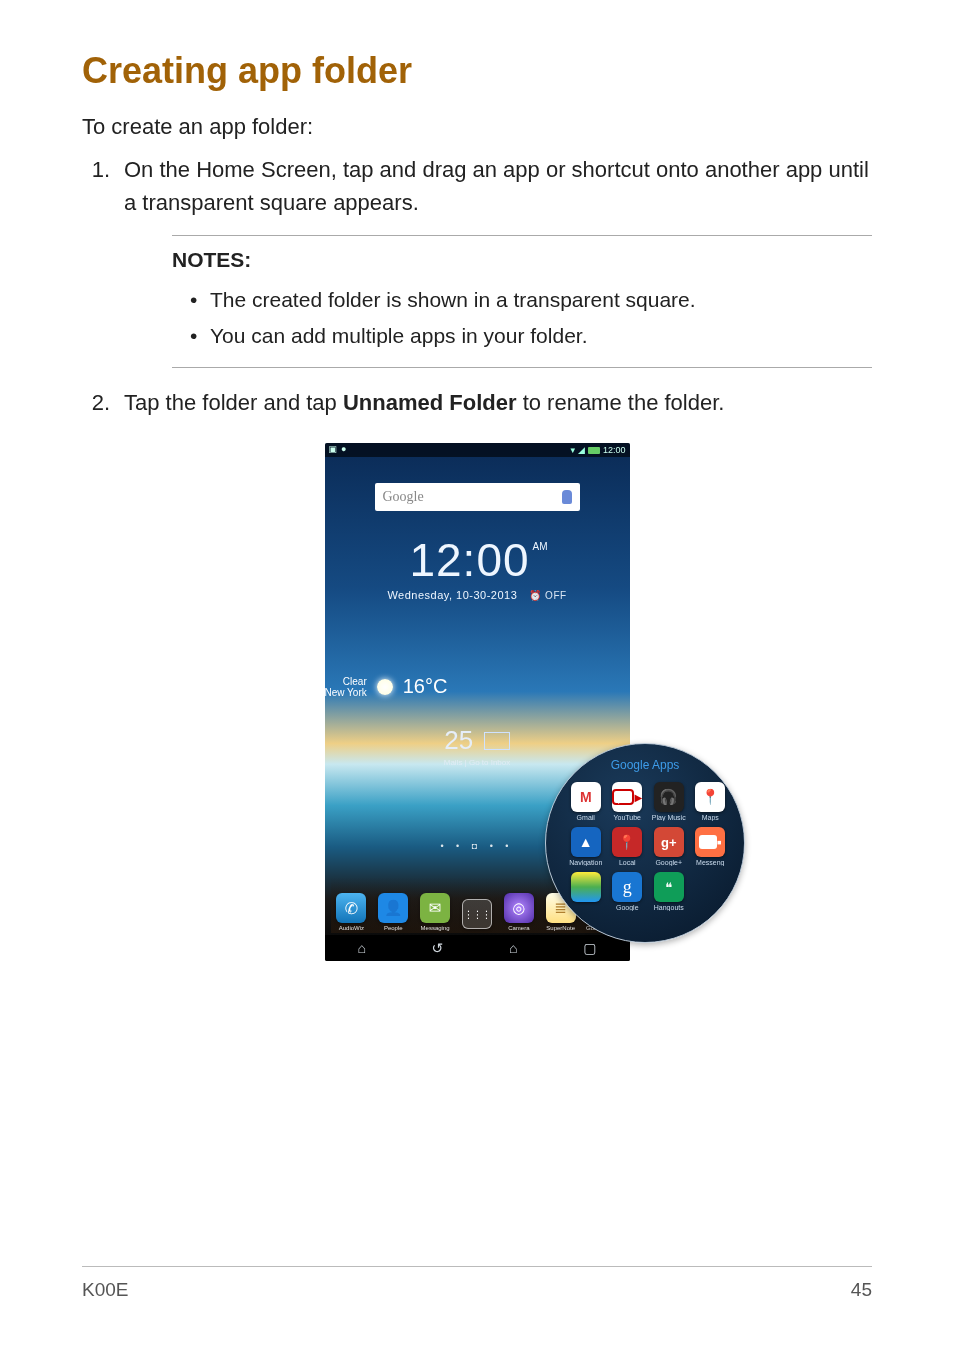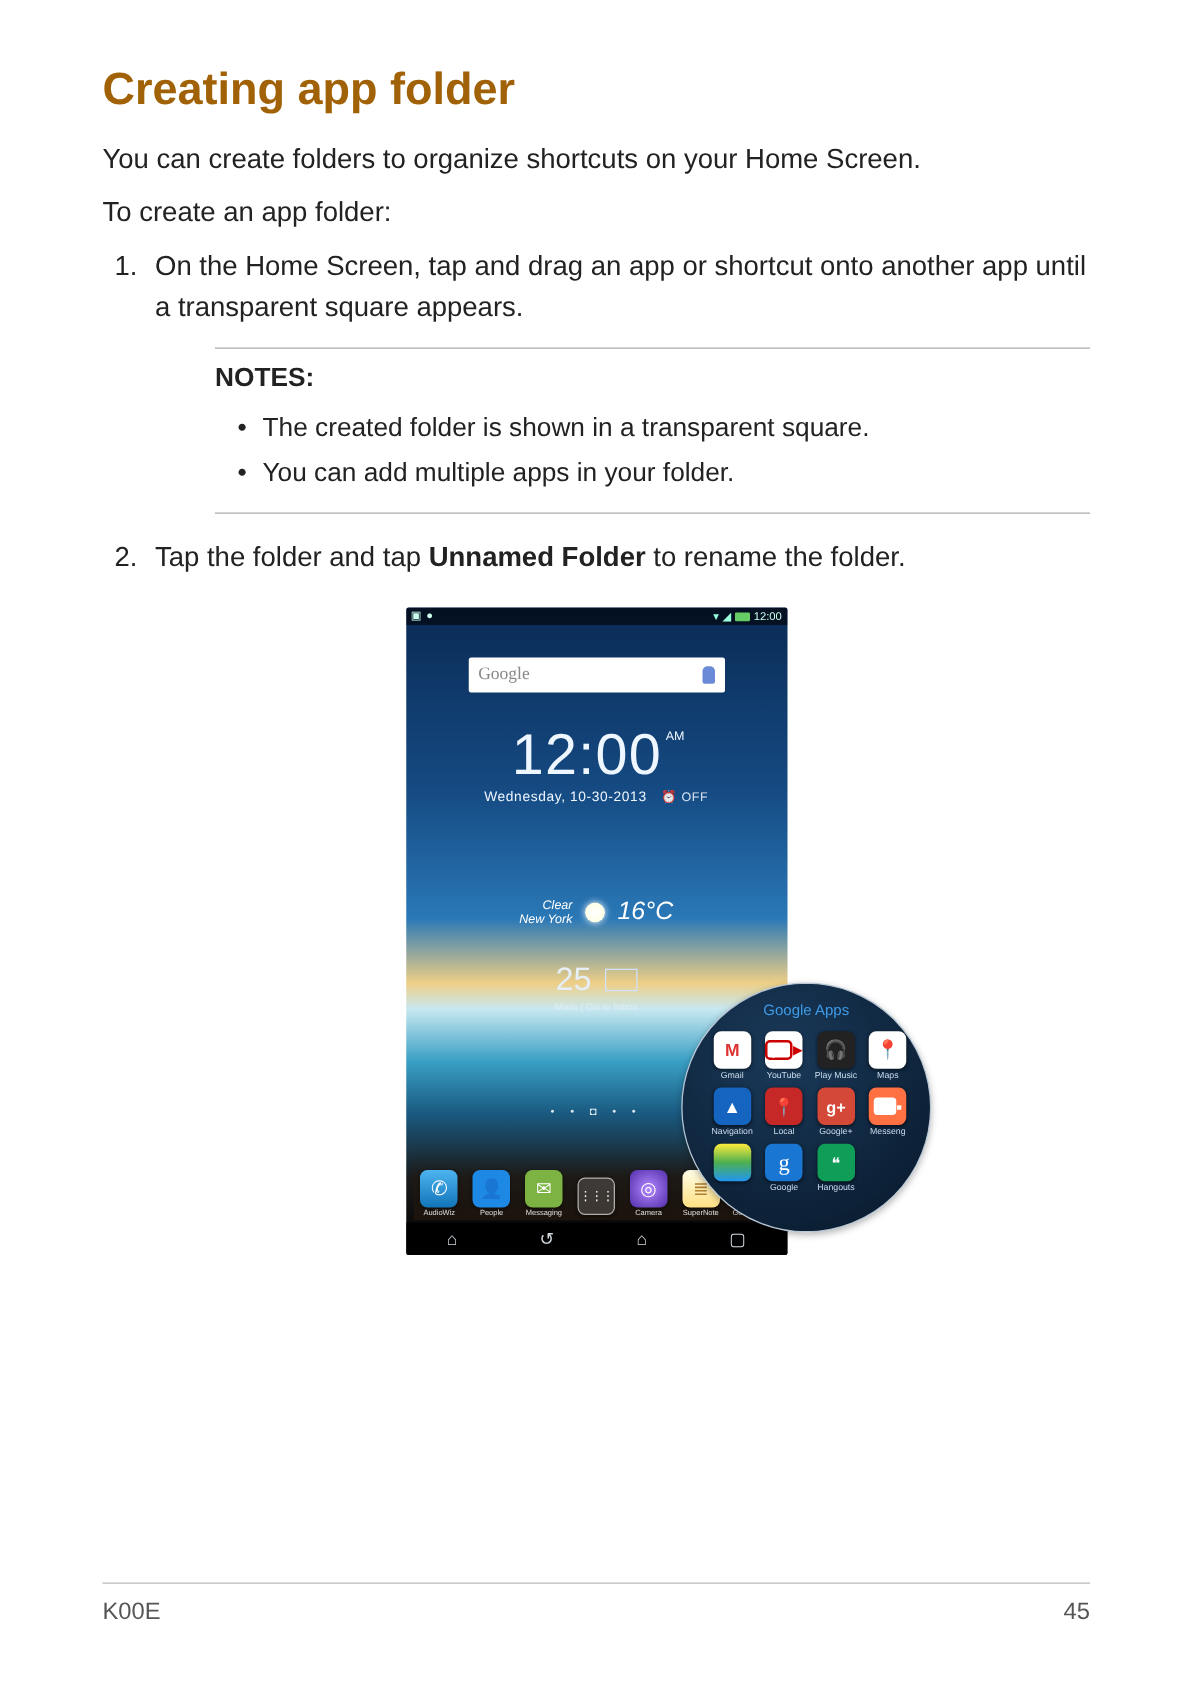--- a/index.html
+++ b/index.html
@@ -56,21 +56,21 @@
     background:#fff; border-radius:2px; display:flex; align-items:center;
     padding:0 8px; justify-content:space-between;
   }
   .searchbar .g { font-family: Georgia, serif; color:#888; font-size:14px; }
   .mic { width:10px; height:14px; background:#6a8ad8; border-radius:4px 4px 2px 2px; position:relative; }
   .clock { position:absolute; top:90px; left:0; right:0; text-align:center; color:#eef6ff; }
   .clock .time { font-size:46px; font-weight:200; letter-spacing:1px; }
   .clock .ampm { font-size:10px; vertical-align: top; position:relative; top:8px; left:3px; }
   .clock .date { font-size:11px; margin-top:2px; letter-spacing:.5px; }
   .alarm-off { font-size:10px; margin-left:8px; opacity:.9; }
-  .weather { position:absolute; top:232px; left:0; right:0; text-align:center; color:#fff; font-size:12px; display:flex; justify-content:center; align-items:center; gap:10px;font-style:italic; }
+  .weather { position:absolute; top:232px; left:0; right:0; text-align:center; color:#fff; font-size:12px; display:flex; justify-content:flex-start; align-items:center; gap:10px; }
   .weather .city { font-size:10px; text-align:right; line-height:1.1; }
   .sun { width:16px; height:16px; background: radial-gradient(circle,#fff,#ffd); border-radius:50%; box-shadow:0 0 6px #fff; }
   .temp { font-size:20px; }
   .mail { position:absolute; top:282px; left:0; right:0; text-align:center; color:#e6eef8; }
   .mail .cnt { font-size:26px; font-weight:300; display:inline-block; vertical-align:middle; }
   .envelope { display:inline-block; width:26px; height:18px; border:1.5px solid #cfe2ff; margin-left:6px; position:relative; vertical-align:middle; }
   .envelope::before { content:""; position:absolute; top:0; left:0; right:0; height:0; border-left:12px solid transparent; border-right:12px solid transparent; border-top:9px solid transparent; border-bottom:none; }
   .envelope::after { content:""; position:absolute; top:0; left:0; width:0; height:0; border-left:13px solid transparent; border-right:13px solid transparent; border-top:10px solid rgba(207,226,255,.0); }
   .mail .sub { font-size:8px; opacity:.8; margin-top:2px; }
   .pager { position:absolute; top:398px; left:0; right:0; text-align:center; color:#fff; font-size:9px; letter-spacing:5px; opacity:.85; }
@@ -144,21 +144,20 @@
     border-top:1px solid #bbb; padding-top:12px;
     display:flex; justify-content:space-between;
     font-size:19px; color:#555;
   }
 </style>
 </head>
 <body>
 
 <div class="page">
   <h1>Creating app folder</h1>
-  <p class="intro">You can create folders to organize shortcuts on your Home Screen.</p>
   <p class="lead">To create an app folder:</p>
 
   <ol class="steps">
     <li>
       <span class="num">1.</span>
       <span class="body">On the Home Screen, tap and drag an app or shortcut onto another app until a transparent square appears.</span>
     </li>
   </ol>
 
   <div class="notes-block">

